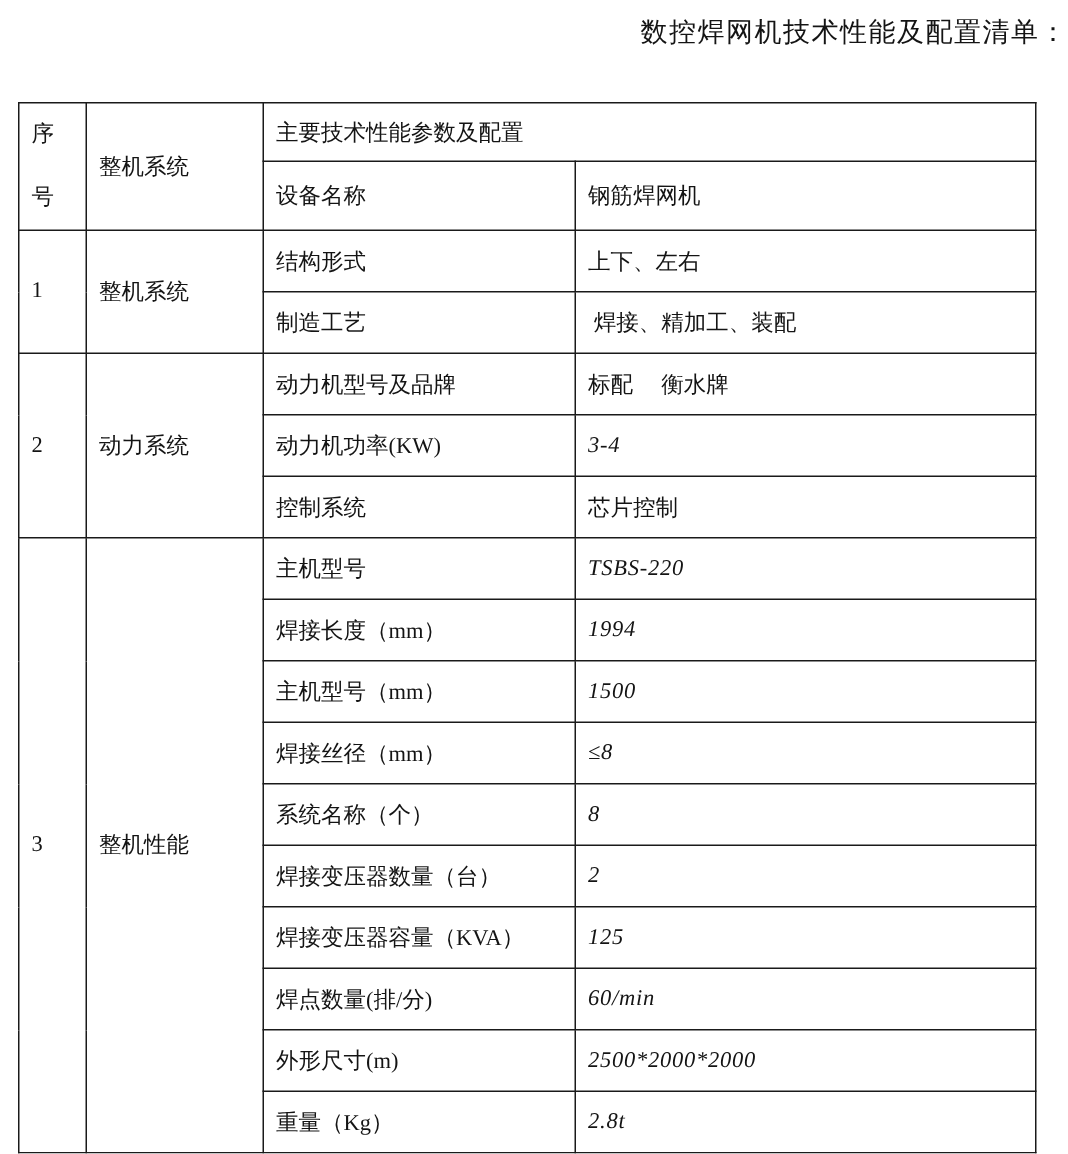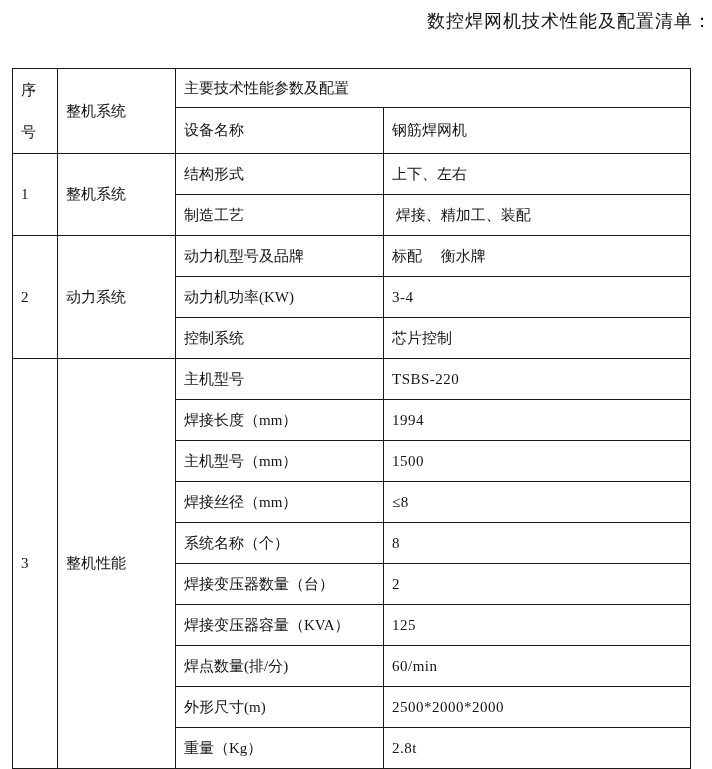--- a/index.html
+++ b/index.html
@@ -28,21 +28,21 @@
     font-size:15px;
     vertical-align:middle;
     text-align:left;
     white-space:pre-wrap;
     overflow:hidden;
     height:40px;
   }
   tr.r-head1 td { height:38px; }
   tr.r-head2 td { height:45px; }
   td.idx-hdr { line-height:42px; }
-  .mono-val { letter-spacing:0.5px; }
+  .mono-val { letter-spacing:0.5px;font-style:italic; }
 </style>
 </head>
 <body>
 
 <h1 class="title">数控焊网机技术性能及配置清单：</h1>
 
 <table class="spec">
   <colgroup>
     <col style="width:45px">
     <col style="width:118px">

